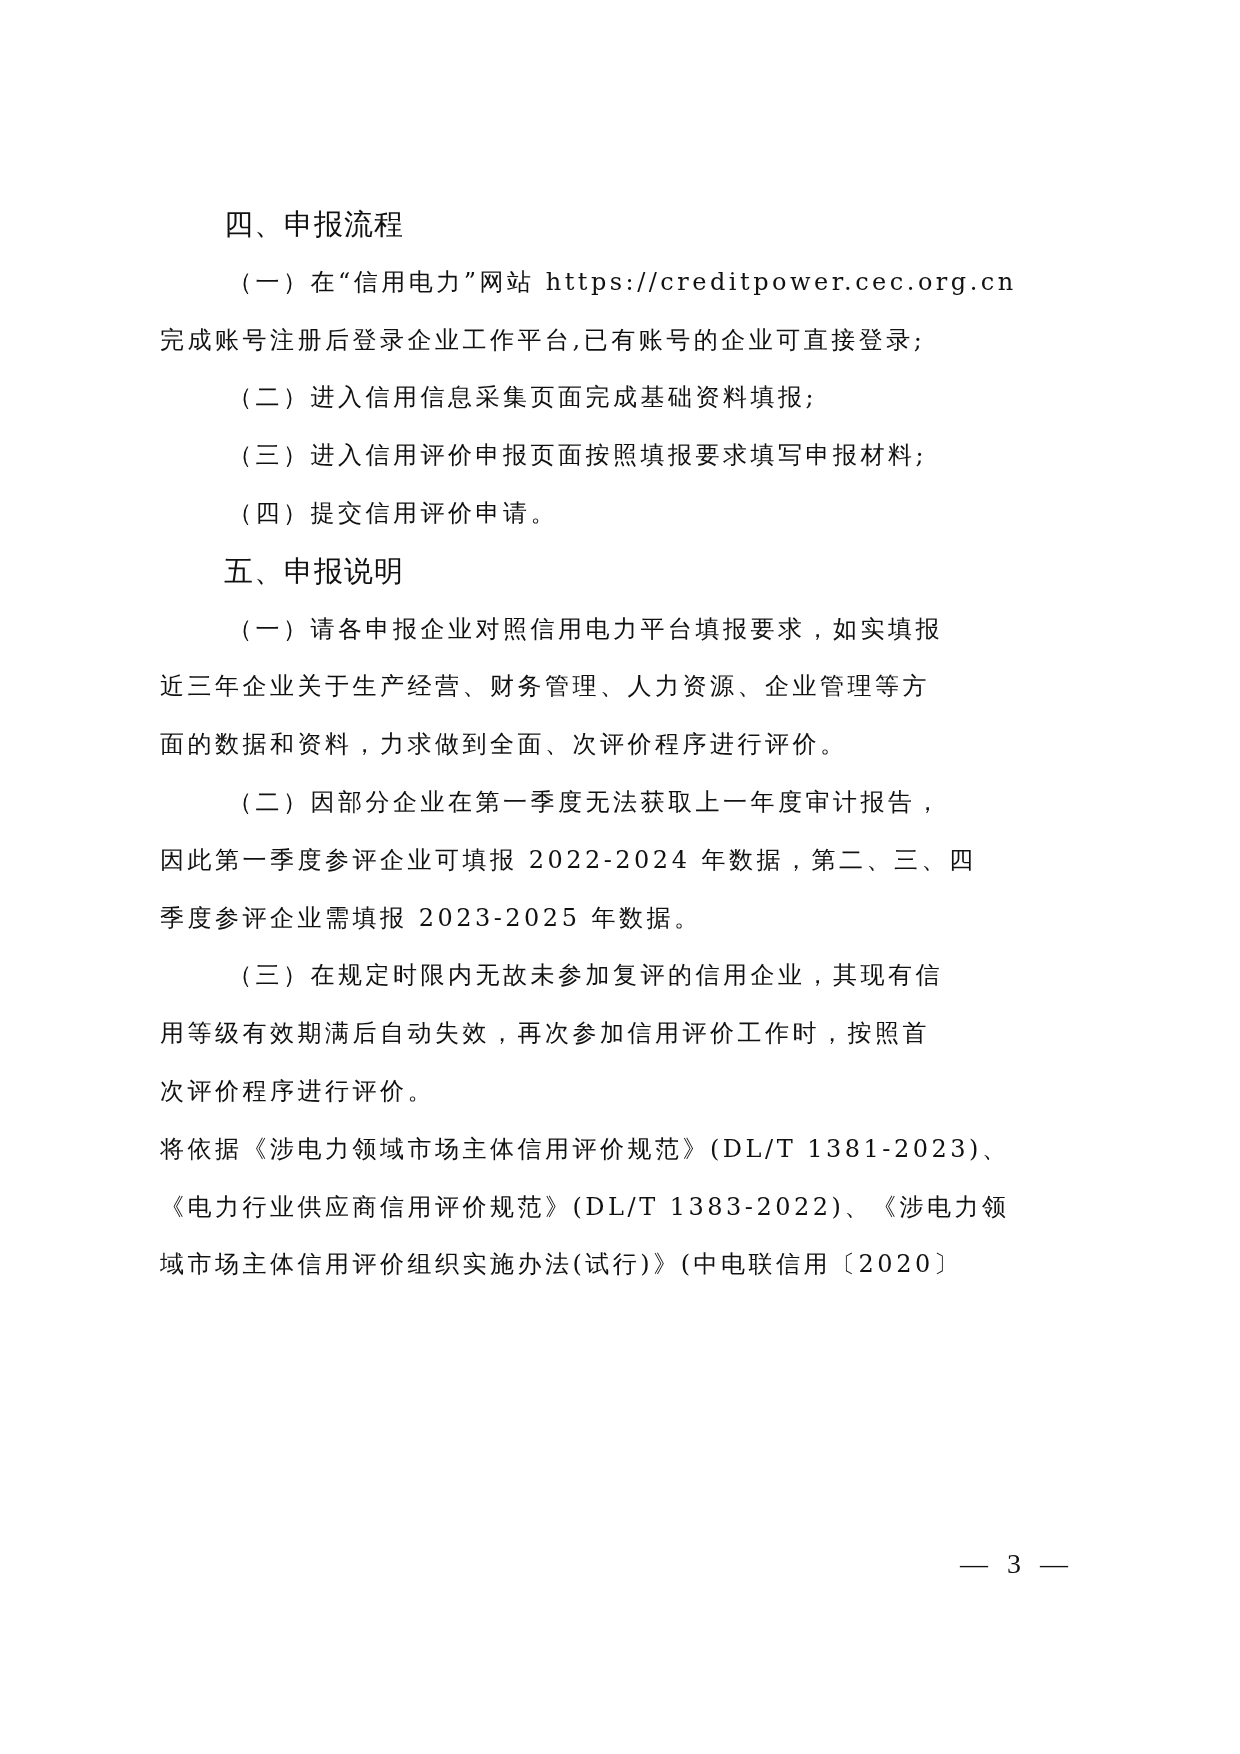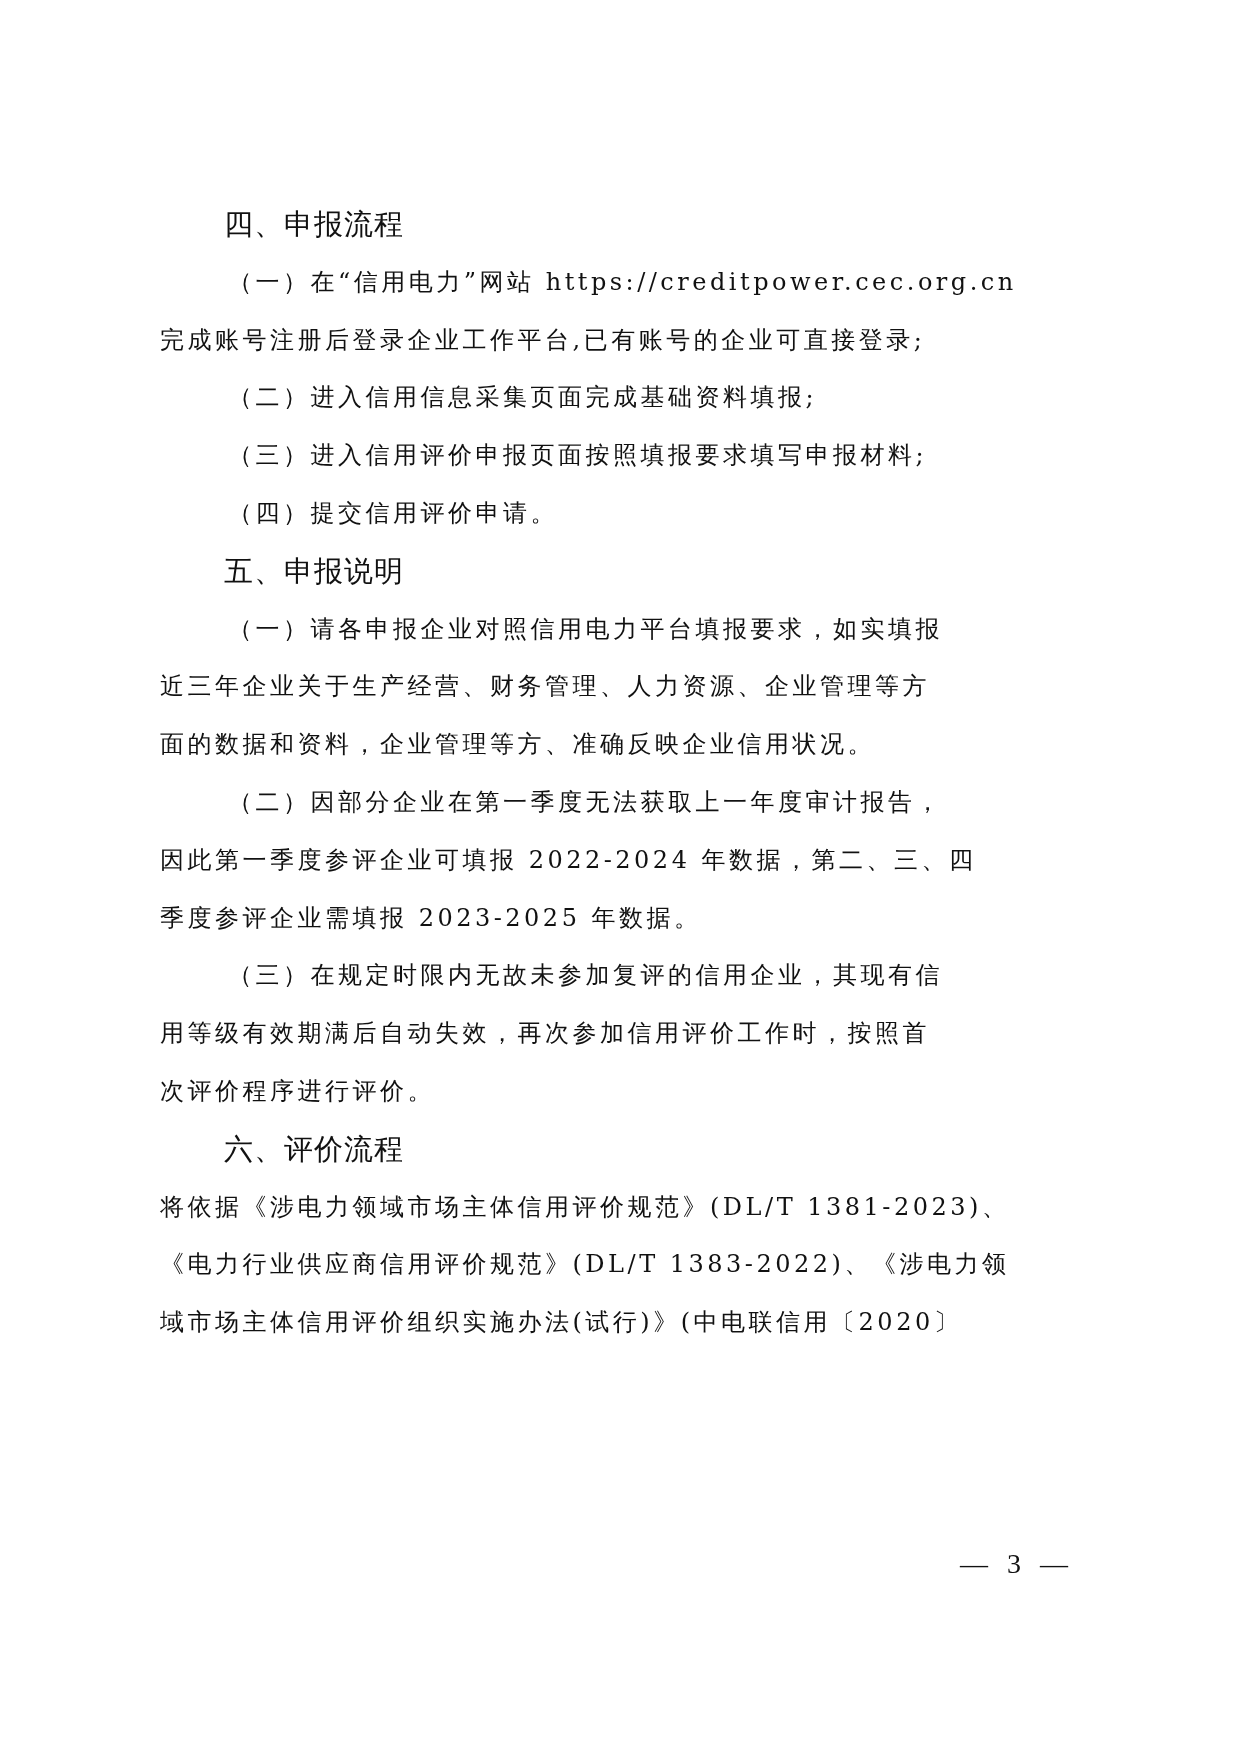--- a/index.html
+++ b/index.html
@@ -19,27 +19,26 @@
   <div class="h">四、申报流程</div>
   <div class="line ind">（一）在“信用电力”网站 https://creditpower.cec.org.cn</div>
   <div class="line">完成账号注册后登录企业工作平台,已有账号的企业可直接登录;</div>
   <div class="line ind">（二）进入信用信息采集页面完成基础资料填报;</div>
   <div class="line ind">（三）进入信用评价申报页面按照填报要求填写申报材料;</div>
   <div class="line ind">（四）提交信用评价申请。</div>
 
   <div class="h">五、申报说明</div>
   <div class="line ind">（一）请各申报企业对照信用电力平台填报要求，如实填报</div>
   <div class="line">近三年企业关于生产经营、财务管理、人力资源、企业管理等方</div>
-  <div class="line">面的数据和资料，企业管理等方、准确反映企业信用状况。</div>
+  <div class="line">面的数据和资料，力求做到全面、次评价程序进行评价。</div>
   <div class="line ind">（二）因部分企业在第一季度无法获取上一年度审计报告，</div>
   <div class="line">因此第一季度参评企业可填报 2022-2024 年数据，第二、三、四</div>
   <div class="line">季度参评企业需填报 2023-2025 年数据。</div>
   <div class="line ind">（三）在规定时限内无故未参加复评的信用企业，其现有信</div>
   <div class="line">用等级有效期满后自动失效，再次参加信用评价工作时，按照首</div>
   <div class="line">次评价程序进行评价。</div>
 
-  <div class="h">六、评价流程</div>
   <div class="line">将依据《涉电力领域市场主体信用评价规范》(DL/T 1381-2023)、</div>
   <div class="line">《电力行业供应商信用评价规范》(DL/T 1383-2022)、《涉电力领</div>
   <div class="line">域市场主体信用评价组织实施办法(试行)》(中电联信用〔2020〕</div>
 </div>
 
 <div class="pno">— 3 —</div>
 
 </body></html>

